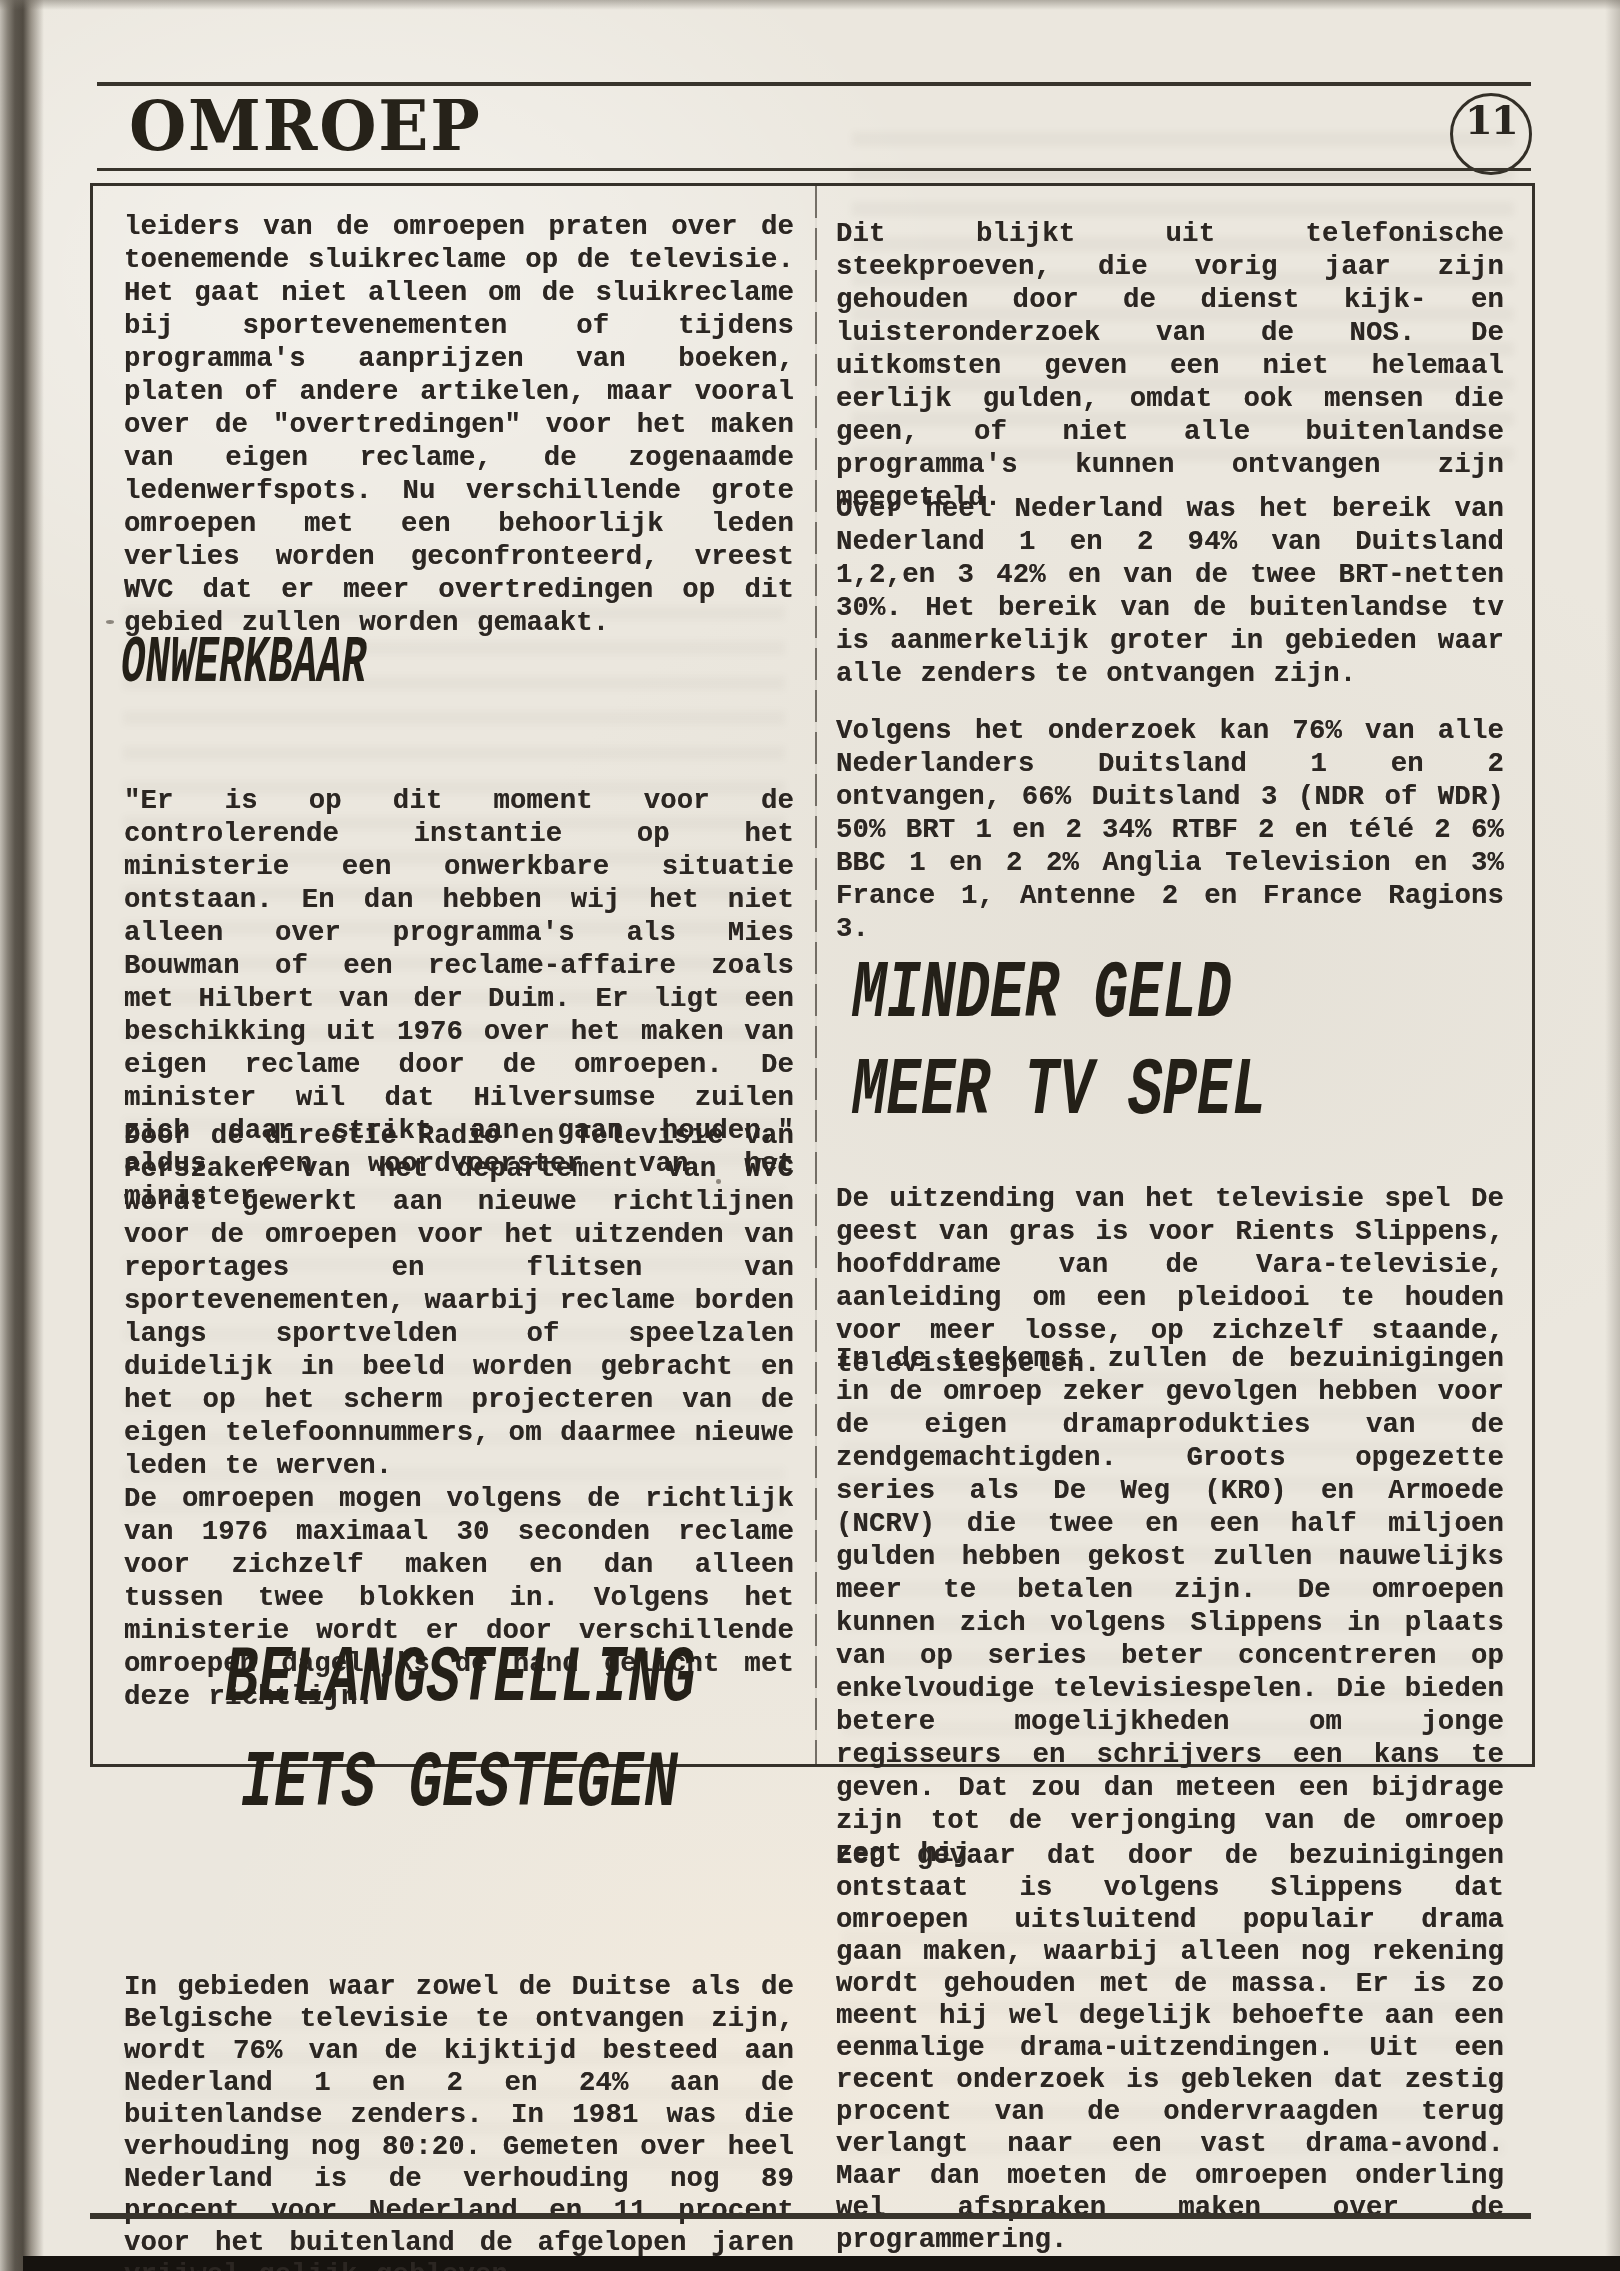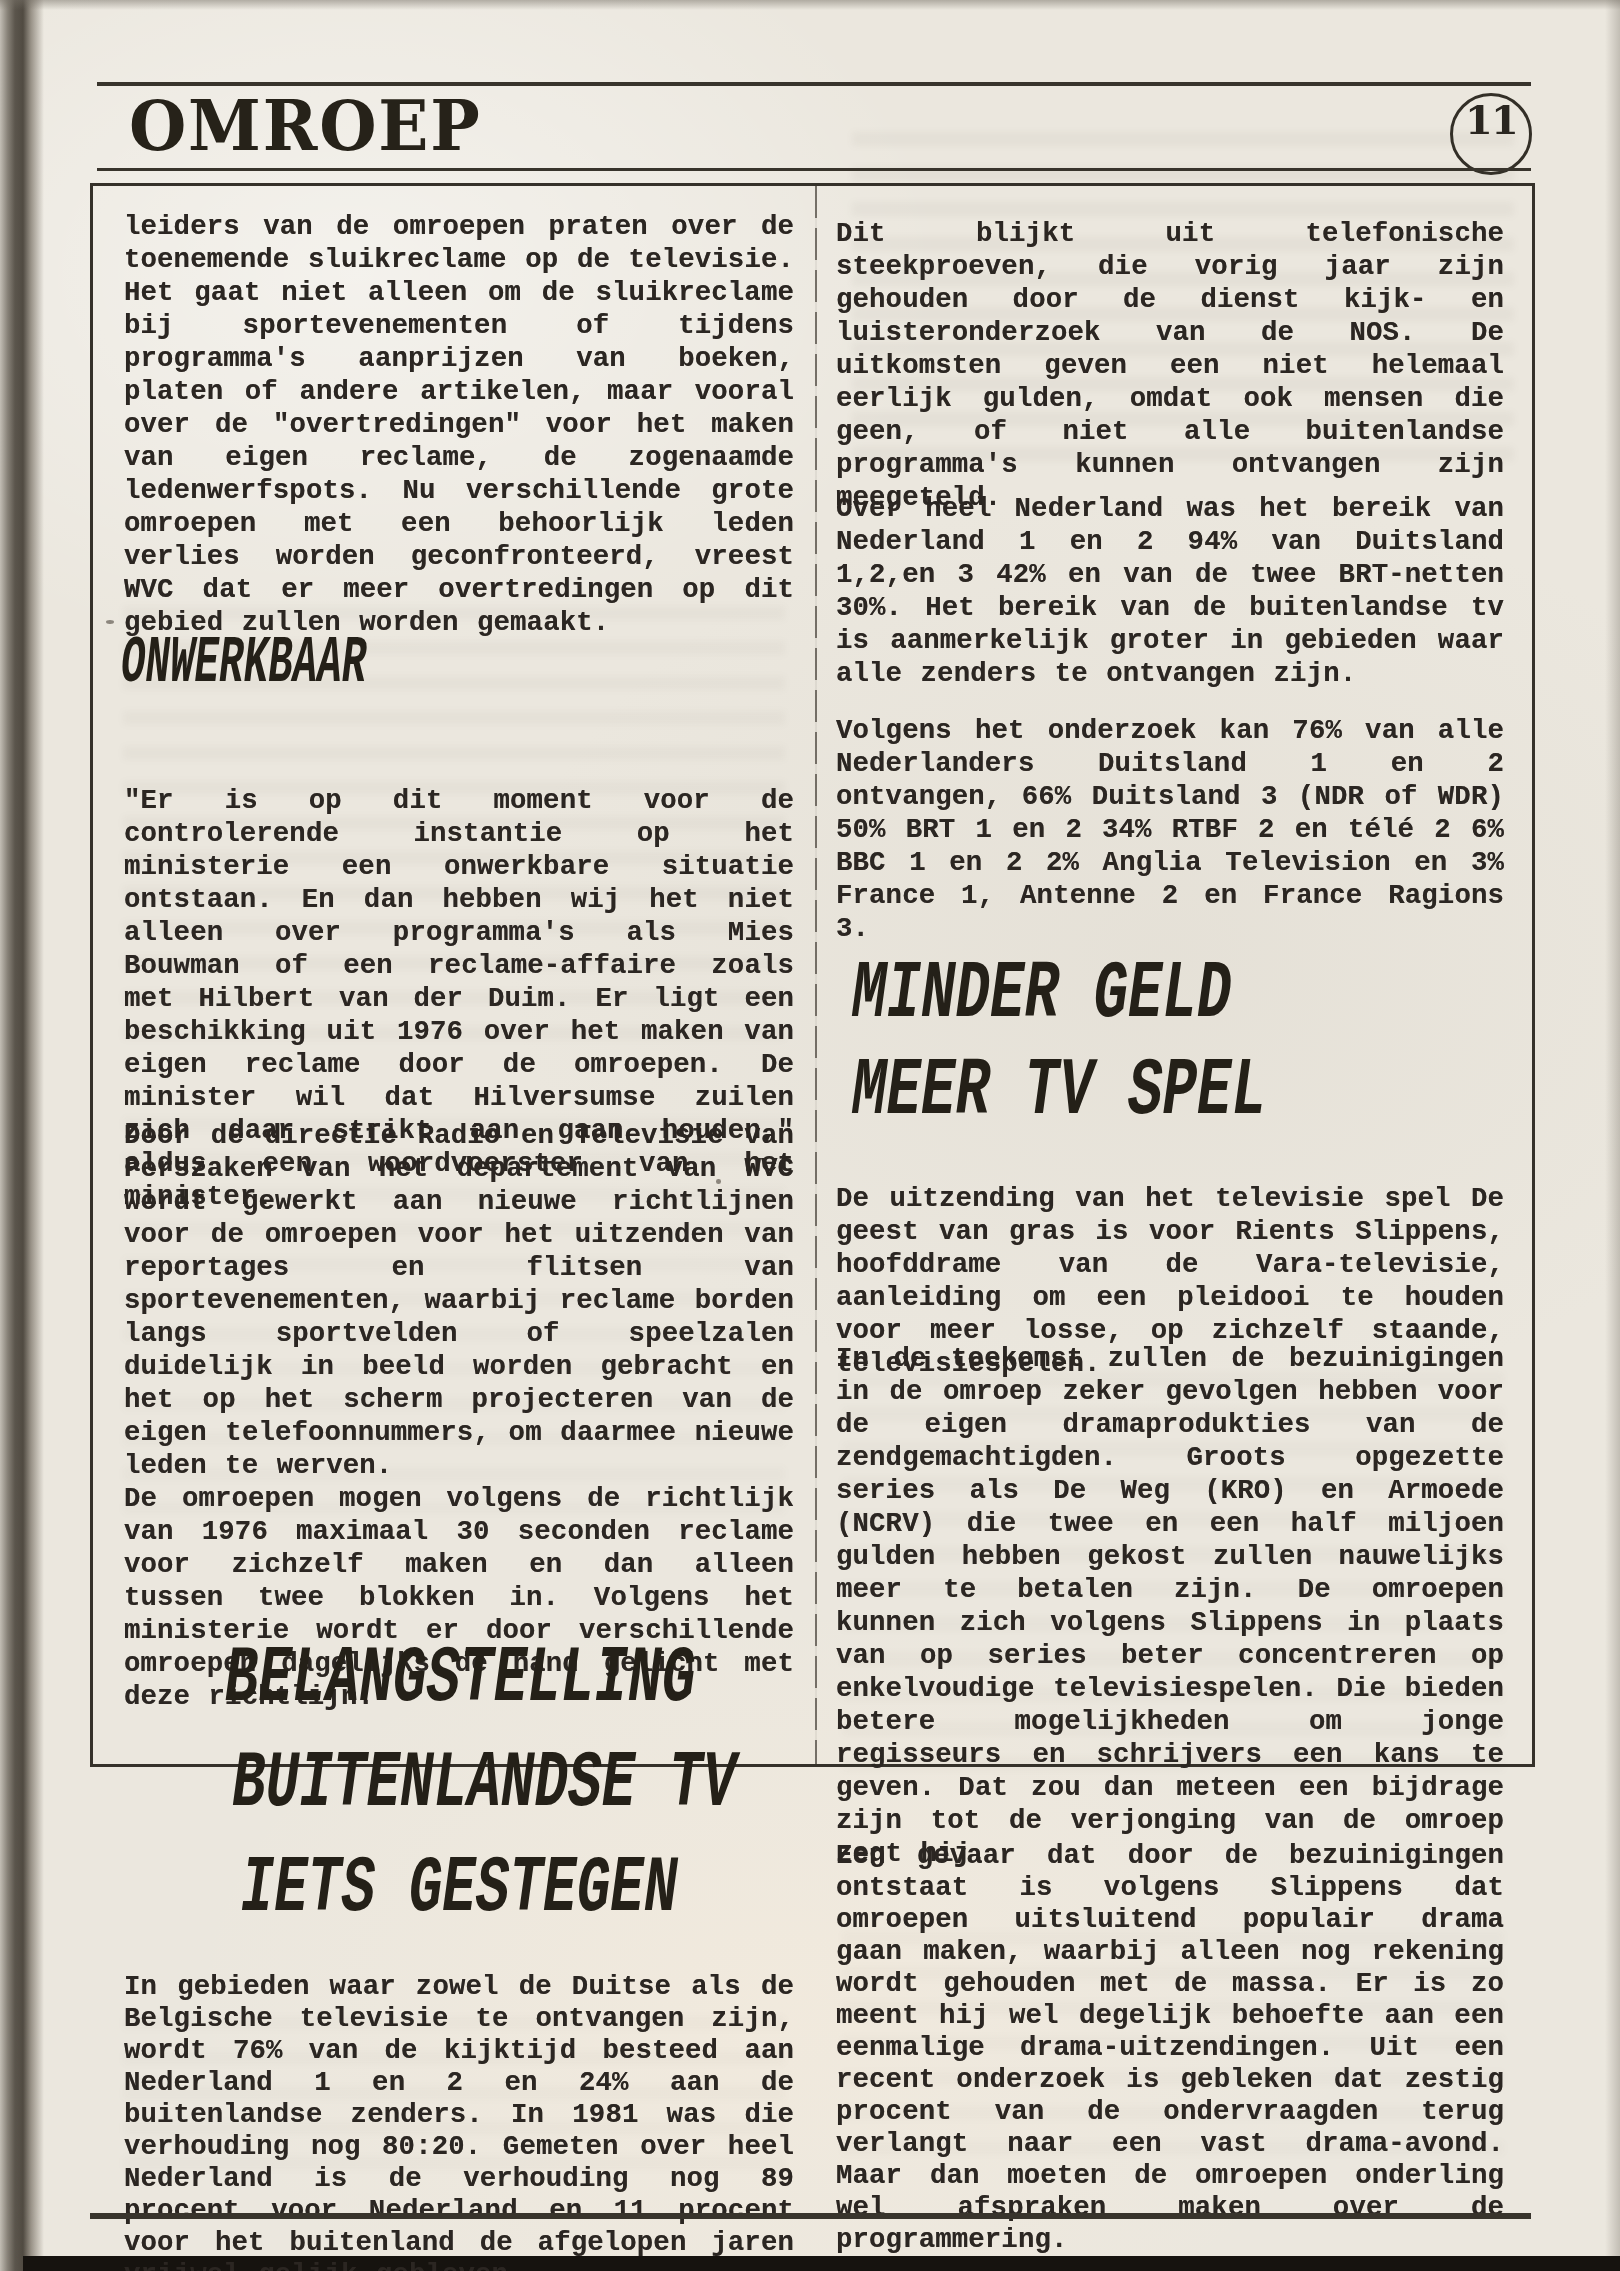--- a/index.html
+++ b/index.html
@@ -92,21 +92,20 @@
 
     <p class="para" style="left:31px;top:598px;width:670px;">"Er is op dit moment voor de controlerende instantie op het ministerie een onwerkbare situatie ontstaan. En dan hebben wij het niet alleen over programma's als Mies Bouwman of een reclame-affaire zoals met Hilbert van der Duim. Er ligt een beschikking uit 1976 over het maken van eigen reclame door de omroepen. De minister wil dat Hilversumse zuilen zich daar strikt aan gaan houden," aldus een woordvoerster van het minister.</p>
 
     <div style="position:absolute;left:31px;top:933px;width:670px;">
       <p class="para flow">Door de directie Radio en Televisie van Perszaken van het departement van WVC wordt gewerkt aan nieuwe richtlijnen voor de omroepen voor het uitzenden van reportages en flitsen van sportevenementen, waarbij reclame borden langs sportvelden of speelzalen duidelijk in beeld worden gebracht en het op het scherm projecteren van de eigen telefoonnummers, om daarmee nieuwe leden te werven.</p>
       <p class="para flow">De omroepen mogen volgens de richtlijk van 1976 maximaal 30 seconden reclame voor zichzelf maken en dan alleen tussen twee blokken in. Volgens het ministerie wordt er door verschillende omroepen dagelijks de hand gelicht met deze richtlijn.</p>
     </div>
 
     <h2 class="head h-belang" style="left:31px;top:1440px;">
       <div class="hline"><span class="squeeze-c" style="--sx:.70">BELANGSTELLING</span></div>
-      <div class="hline"><span class="squeeze-c" style="--sx:.70">BUITENLANDSE TV</span></div>
       <div class="hline"><span class="squeeze-c" style="--sx:.70">IETS GESTEGEN</span></div>
     </h2>
 
     <p class="para tight" style="left:31px;top:1785px;width:670px;">In gebieden waar zowel de Duitse als de Belgische televisie te ontvangen zijn, wordt 76% van de kijktijd besteed aan Nederland 1 en 2 en 24% aan de buitenlandse zenders. In 1981 was die verhouding nog 80:20. Gemeten over heel Nederland is de verhouding nog 89 procent voor Nederland en 11 procent voor het buitenland de afgelopen jaren vrijwel gelijk gebleven.</p>
 
     <p class="para" style="left:743px;top:31px;width:668px;">Dit blijkt uit telefonische steekproeven, die vorig jaar zijn gehouden door de dienst kijk- en luisteronderzoek van de NOS. De uitkomsten geven een niet helemaal eerlijk gulden, omdat ook mensen die geen, of niet alle buitenlandse programma's kunnen ontvangen zijn meegeteld.</p>
 
     <p class="para" style="left:743px;top:306px;width:668px;">Over heel Nederland was het bereik van Nederland 1 en 2 94% van Duitsland 1,2,en 3 42% en van de twee BRT-netten 30%. Het bereik van de buitenlandse tv is aanmerkelijk groter in gebieden waar alle zenders te ontvangen zijn.</p>
 
     <p class="para" style="left:743px;top:528px;width:668px;">Volgens het onderzoek kan 76% van alle Nederlanders Duitsland 1 en 2 ontvangen, 66% Duitsland 3 (NDR of WDR) 50% BRT 1 en 2 34% RTBF 2 en télé 2 6% BBC 1 en 2 2% Anglia Television en 3% France 1, Antenne 2 en France Ragions 3.</p>

